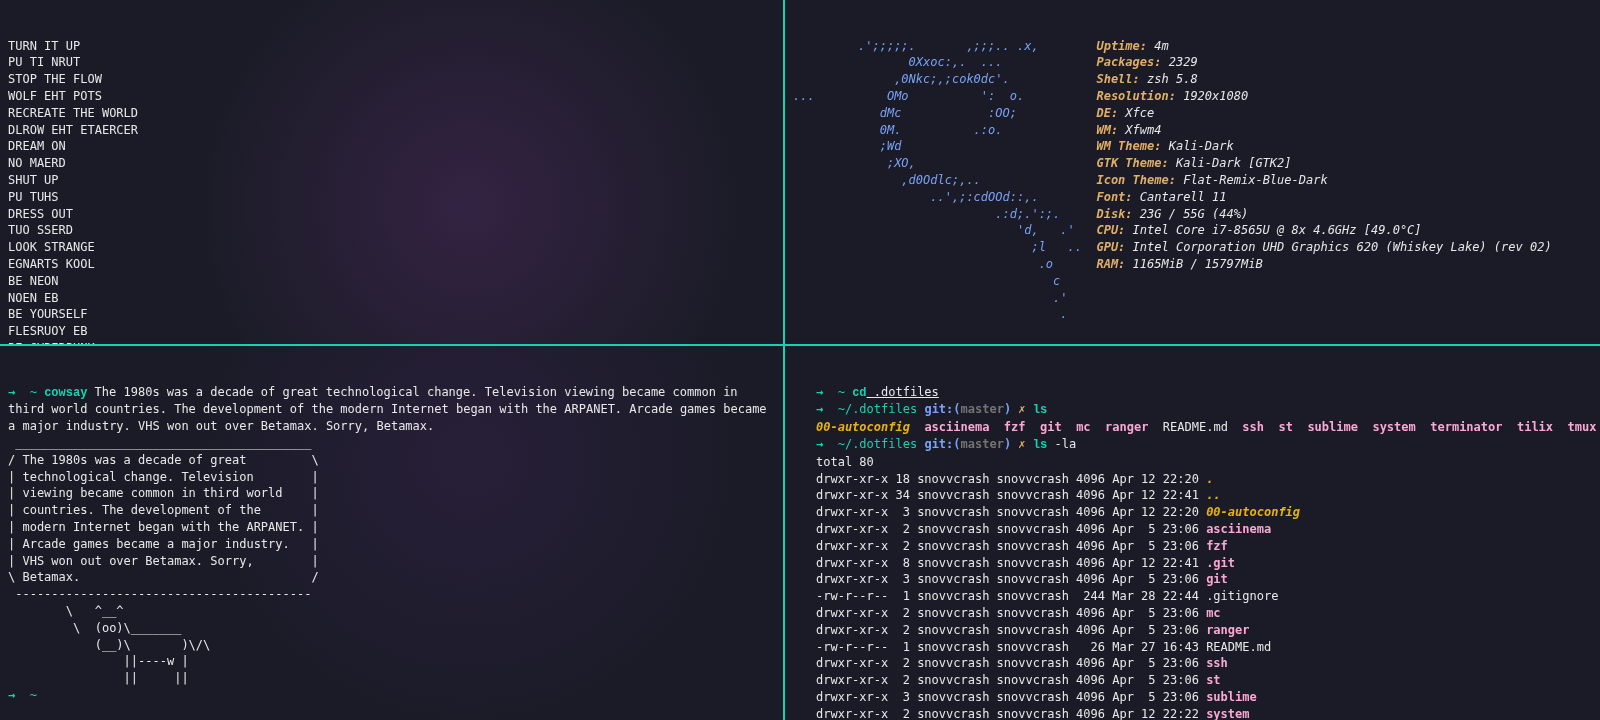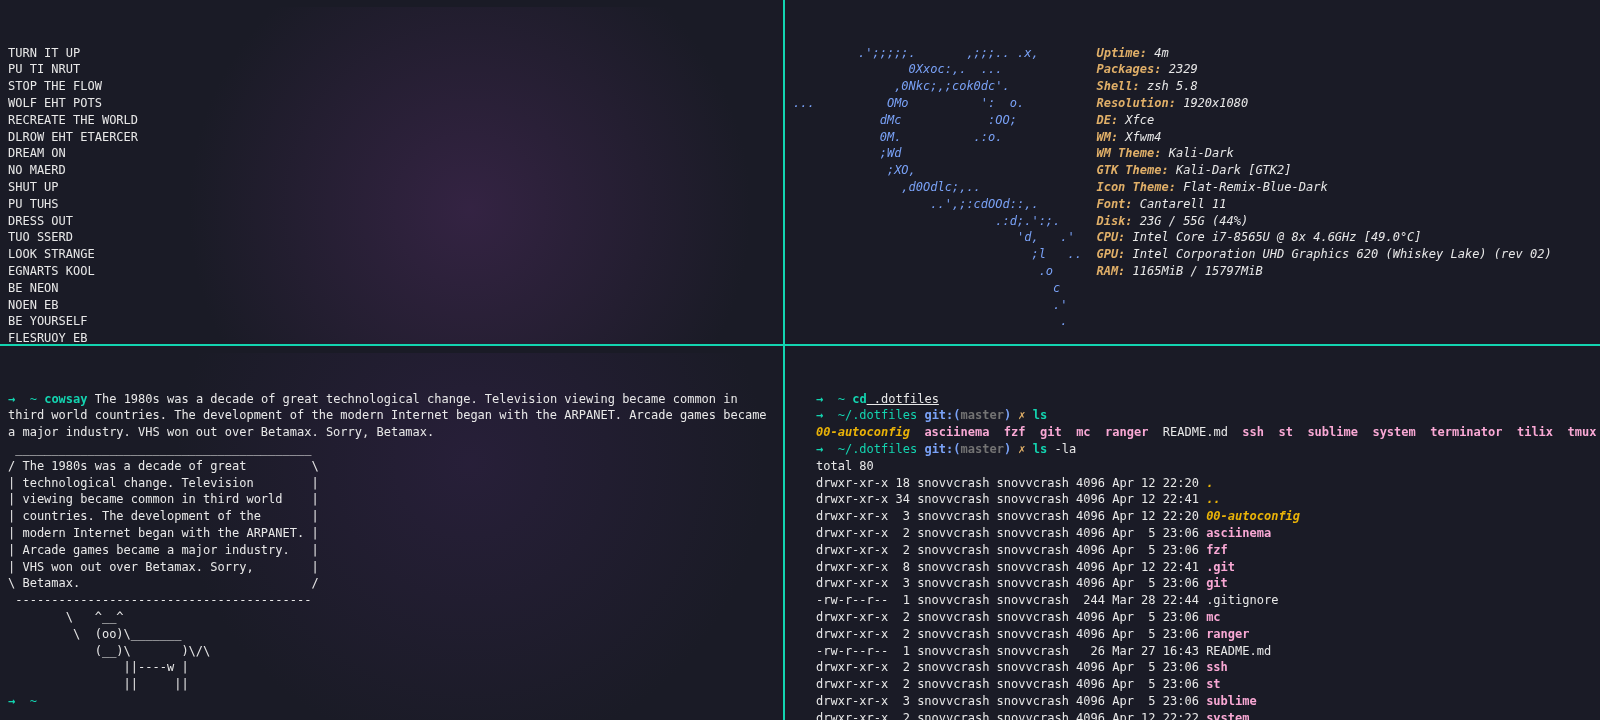--- a/index.html
+++ b/index.html
@@ -12,28 +12,28 @@
     width: 1600px;
     height: 720px;
     overflow: hidden;
     display: grid;
     grid-template-columns: 783px 2px 815px;
     grid-template-rows: 344px 2px 374px;
   }
   .divider-v { background: #13d4b0; grid-row: 1 / 4; grid-column: 2; }
   .divider-h1 { background: #13d4b0; grid-row: 2; grid-column: 1; }
   .divider-h2 { background: #13d4b0; grid-row: 2; grid-column: 3; }
-  .pane { padding: 4px 8px; overflow: hidden; position: relative; white-space: pre; margin-top: 7px; }
+  .pane { padding: 4px 8px; overflow: hidden; position: relative; white-space: pre; }
   .pane-tl { grid-row: 1; grid-column: 1; background: radial-gradient(circle at 60% 60%, rgba(100,50,120,0.35), rgba(26,27,38,0.95) 55%); }
   .pane-tr { grid-row: 1; grid-column: 3; font-style: italic; }
   .pane-bl { grid-row: 3; grid-column: 1; background: radial-gradient(circle at 60% 30%, rgba(70,40,100,0.3), rgba(26,27,38,0.95) 55%); }
   .pane-br { grid-row: 3; grid-column: 3; padding-left: 31px; }
   .white { color: #e8e8e8; }
   .cyan { color: #13d4b0; }
-  .teal { color: #13d4b0; }
+  .teal { color: #13d4b0; font-family: Liberation Mono, monospace; }
   .yellow { color: #e0af68; }
   .red { color: #737373; }
   .blue { color: #7aa2f7; }
   .bold { font-weight: bold; }
   .prompt-arrow { color: #13d4b0; font-weight: bold; }
   .wrap { white-space: pre-wrap; }
   .ls-dir { color: #f9a8d4; font-weight: bold; }
   .ls-special { color: #eab308; font-weight: bold; font-style: italic; }
   .line { display: block; }
 </style>

